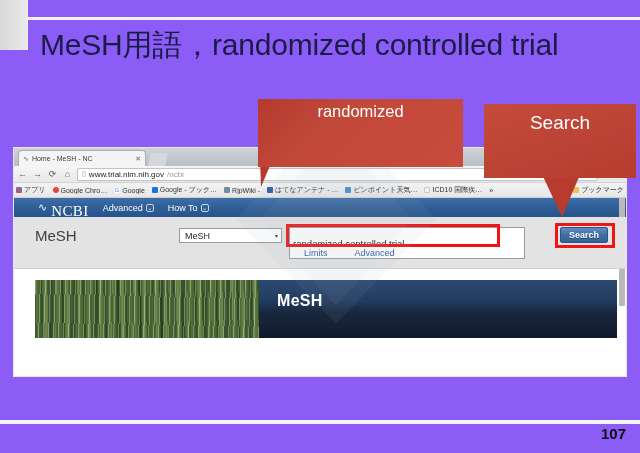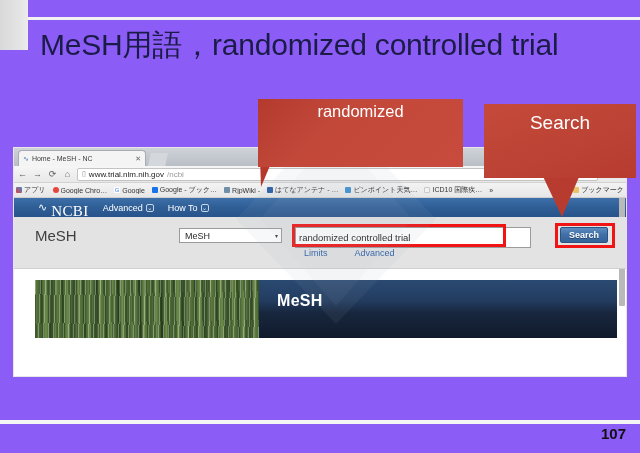--- a/index.html
+++ b/index.html
@@ -152,22 +152,22 @@
     position: absolute; left: 165px; top: 11px;
     width: 103px; height: 15px;
     background: #ffffff; border: 1px solid #9b9b9b;
     display: flex; align-items: center; justify-content: space-between;
     padding: 0 3px 0 5px;
     font-size: 9px; color: #2b2b2b;
   }
   .db-select .caret { font-size: 6px; color: #3a3a3a; }
 
   .term-wrap {
-    position: absolute; left: 281px; top: 10px;
-    width: 236px; height: 21px;
+    position: absolute; left: 275px; top: 10px;
+    width: 236px; height: 32px;
   }
   .term-input {
     position: absolute; inset: 0;
     background: #ffffff; border: 1px solid #9b9b9b;
     display: flex; align-items: center;
     padding-left: 3px;
     font-size: 9.5px; color: #1a1a1a;
     overflow: hidden;
   }
   .term-highlight {

